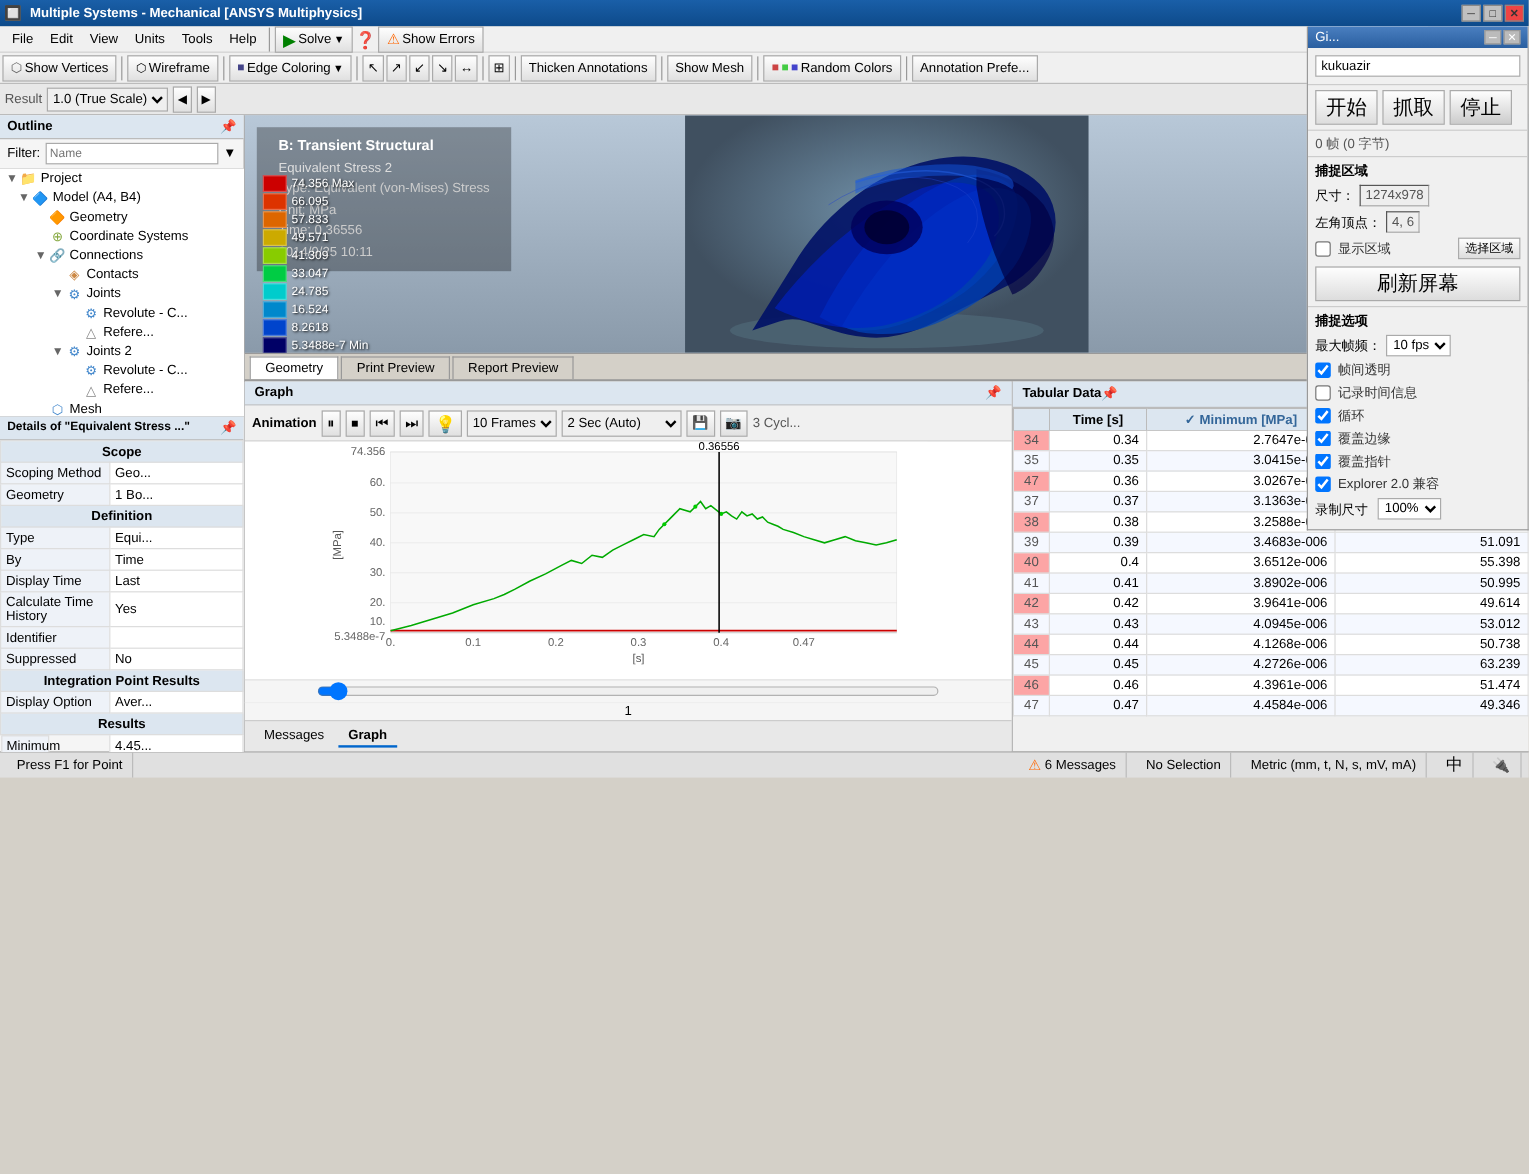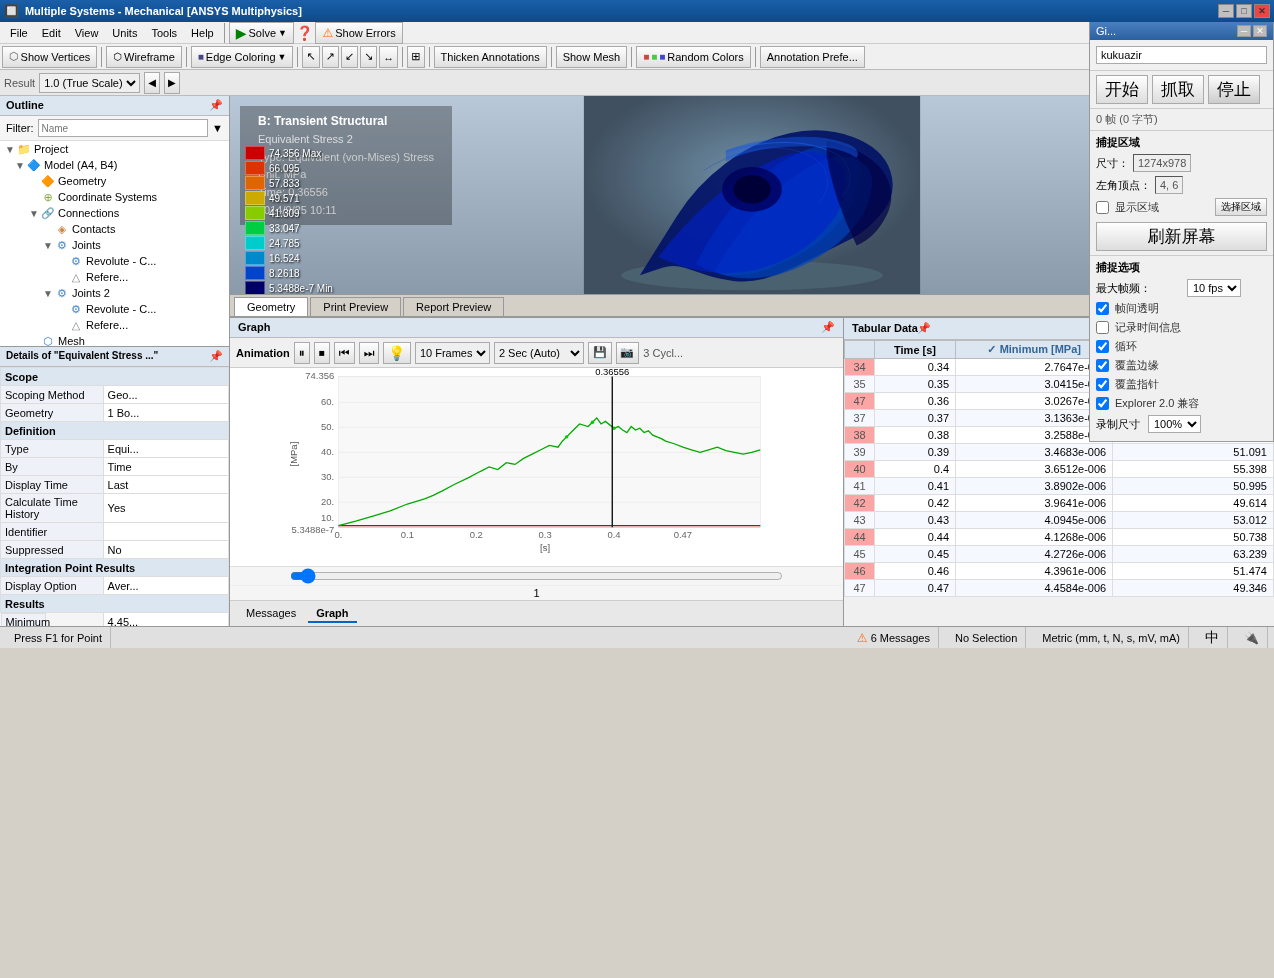--- a/index.html
+++ b/index.html
@@ -15,36 +15,36 @@
     .menu-item { padding: 2px 6px; cursor: pointer; font-size: 11px; }
     .toolbar2 { background: #f0f0f0; height: 26px; display: flex; align-items: center; padding: 0 2px; border-bottom: 1px solid #bbb; gap: 2px; flex-wrap: nowrap; overflow: hidden; }
     .toolbar3 { background: #e8e8e8; height: 26px; display: flex; align-items: center; padding: 0 4px; border-bottom: 1px solid #bbb; gap: 4px; }
     .tb-btn { background: linear-gradient(to bottom, #fefefe, #e0e0e0); border: 1px solid #aaa; padding: 2px 6px; cursor: pointer; font-size: 11px; height: 22px; display: flex; align-items: center; gap: 2px; white-space: nowrap; }
     .separator { width: 1px; height: 20px; background: #999; margin: 0 2px; }
 
     
     .main-layout { display: flex; height: calc(978px - 22px - 22px - 28px - 26px - 26px - 22px); }
 
     
-    .left-panel { width: 230px; display: flex; flex-direction: column; border-right: 1px solid #999; background: #f5f5f5; flex-shrink: 0; }
+    .left-panel { width: 204px; display: flex; flex-direction: column; border-right: 1px solid #999; background: #f5f5f5; flex-shrink: 0; }
     .outline-header { background: #dce6f0; padding: 3px 6px; font-weight: bold; border-bottom: 1px solid #bbb; display: flex; justify-content: space-between; }
     .filter-row { display: flex; align-items: center; gap: 4px; padding: 3px 6px; border-bottom: 1px solid #ddd; }
     .filter-row input { flex: 1; height: 18px; border: 1px solid #aaa; font-size: 10px; padding: 1px 3px; }
     .tree-area { flex: 1; overflow: auto; background: white; }
     .tree-item { display: flex; align-items: center; padding: 1px 4px; cursor: pointer; white-space: nowrap; }
     .tree-toggle { width: 12px; display: inline-flex; justify-content: center; font-size: 10px; color: #666; }
     .tree-icon { width: 16px; height: 14px; display: inline-flex; align-items: center; justify-content: center; margin-right: 2px; }
     .tree-label { font-size: 11px; }
 
     
     .details-panel { background: #f5f5f5; border-top: 1px solid #999; }
     .details-header { background: #dce6f0; padding: 3px 6px; font-weight: bold; border-bottom: 1px solid #bbb; display: flex; justify-content: space-between; }
     .details-table { width: 100%; border-collapse: collapse; font-size: 11px; }
     .details-table td { border: 1px solid #ddd; padding: 2px 4px; height: 18px; }
-    .details-table .section-header { background: #dce6f0; font-weight: bold; }
+    .details-table .section-header { background: #dce6f0; font-weight: bold; text-align: center; }
     .details-table .key-col { background: #eef2f8; width: 45%; }
     .details-table .val-col { background: white; }
 
     
     .center-area { flex: 1; display: flex; flex-direction: column; }
     .viewport { flex: 1; background: linear-gradient(180deg, #b8c8d8 0%, #8a9aaa 100%); position: relative; overflow: hidden; }
     .viewport-info { position: absolute; top: 10px; left: 10px; color: #eee; font-size: 11px; line-height: 1.6; background: rgba(0,0,0,0.3); padding: 6px 18px; }
     .viewport-info strong { color: white; font-size: 12px; }
 
     
@@ -84,21 +84,21 @@
     .msg-tab.active { border-bottom: 2px solid #0066cc; font-weight: bold; }
 
     
     .floating-panel { position: absolute; top: 22px; right: 0; width: 185px; background: #f0f0f0; border: 1px solid #999; border-top: none; z-index: 100; }
     .fp-title { background: linear-gradient(to bottom, #4a7fc0, #2a5fa0); color: white; padding: 3px 6px; font-size: 11px; display: flex; justify-content: space-between; align-items: center; }
     .fp-row { display: flex; align-items: center; gap: 4px; margin-bottom: 4px; }
     .fp-row label { font-size: 11px; color: #333; }
     .fp-btn { background: linear-gradient(to bottom, #fefefe, #ddd); border: 1px solid #aaa; padding: 2px 8px; cursor: pointer; font-size: 17px; }
     .fp-input { border: 1px solid #aaa; background: white; padding: 2px 4px; font-size: 11px; width: 80px; }
     .fp-checkbox { margin-right: 2px; }
-    .fp-select { border: 1px solid #aaa; background: white; font-size: 11px; padding: 1px; margin-left: 32px; }
+    .fp-select { border: 1px solid #aaa; background: white; font-size: 11px; padding: 1px; }
     .fp-dimbox { border: 1px inset #aaa; background: #eee; padding: 2px 4px; font-size: 11px; color: #555; }
 
     
     .model-svg { position: absolute; top: 0; left: 0; width: 100%; height: 100%; }
   </style>
 </head>
 <body>
 
 <div class="title-bar">
   <span style="font-size:12px; margin-right:6px;">🔲</span>
@@ -470,21 +470,21 @@
         <div class="graph-toolbar">
           <span style="font-weight:bold;">Animation</span>
           <button class="tb-btn" style="padding:1px 4px; font-size:12px;">⏸</button>
           <button class="tb-btn" style="padding:1px 4px; font-size:12px;">⏹</button>
           <button class="tb-btn" style="padding:1px 4px; font-size:12px;">⏮</button>
           <button class="tb-btn" style="padding:1px 4px; font-size:12px;">⏭</button>
           <button class="tb-btn" style="padding:1px 4px; font-size:14px; color:#ffcc00;">💡</button>
           <select style="font-size:11px; border:1px solid #aaa; height:22px;">
             <option>10 Frames</option>
           </select>
-          <select style="font-size:11px; border:1px solid #aaa; height:22px; width:90px;">
+          <select style="font-size:11px; border:1px solid #aaa; height:22px; width:100px;">
             <option>2 Sec (Auto)</option>
           </select>
           <button class="tb-btn" style="padding:1px 4px; font-size:11px;">💾</button>
           <button class="tb-btn" style="padding:1px 4px; font-size:11px;">📷</button>
           <span style="font-size:11px; color:#555;">3 Cycl...</span>
         </div>
 
         <div class="graph-body">
           <svg width="100%" height="100%" viewBox="0 0 580 230" xmlns="http://www.w3.org/2000/svg">
 

